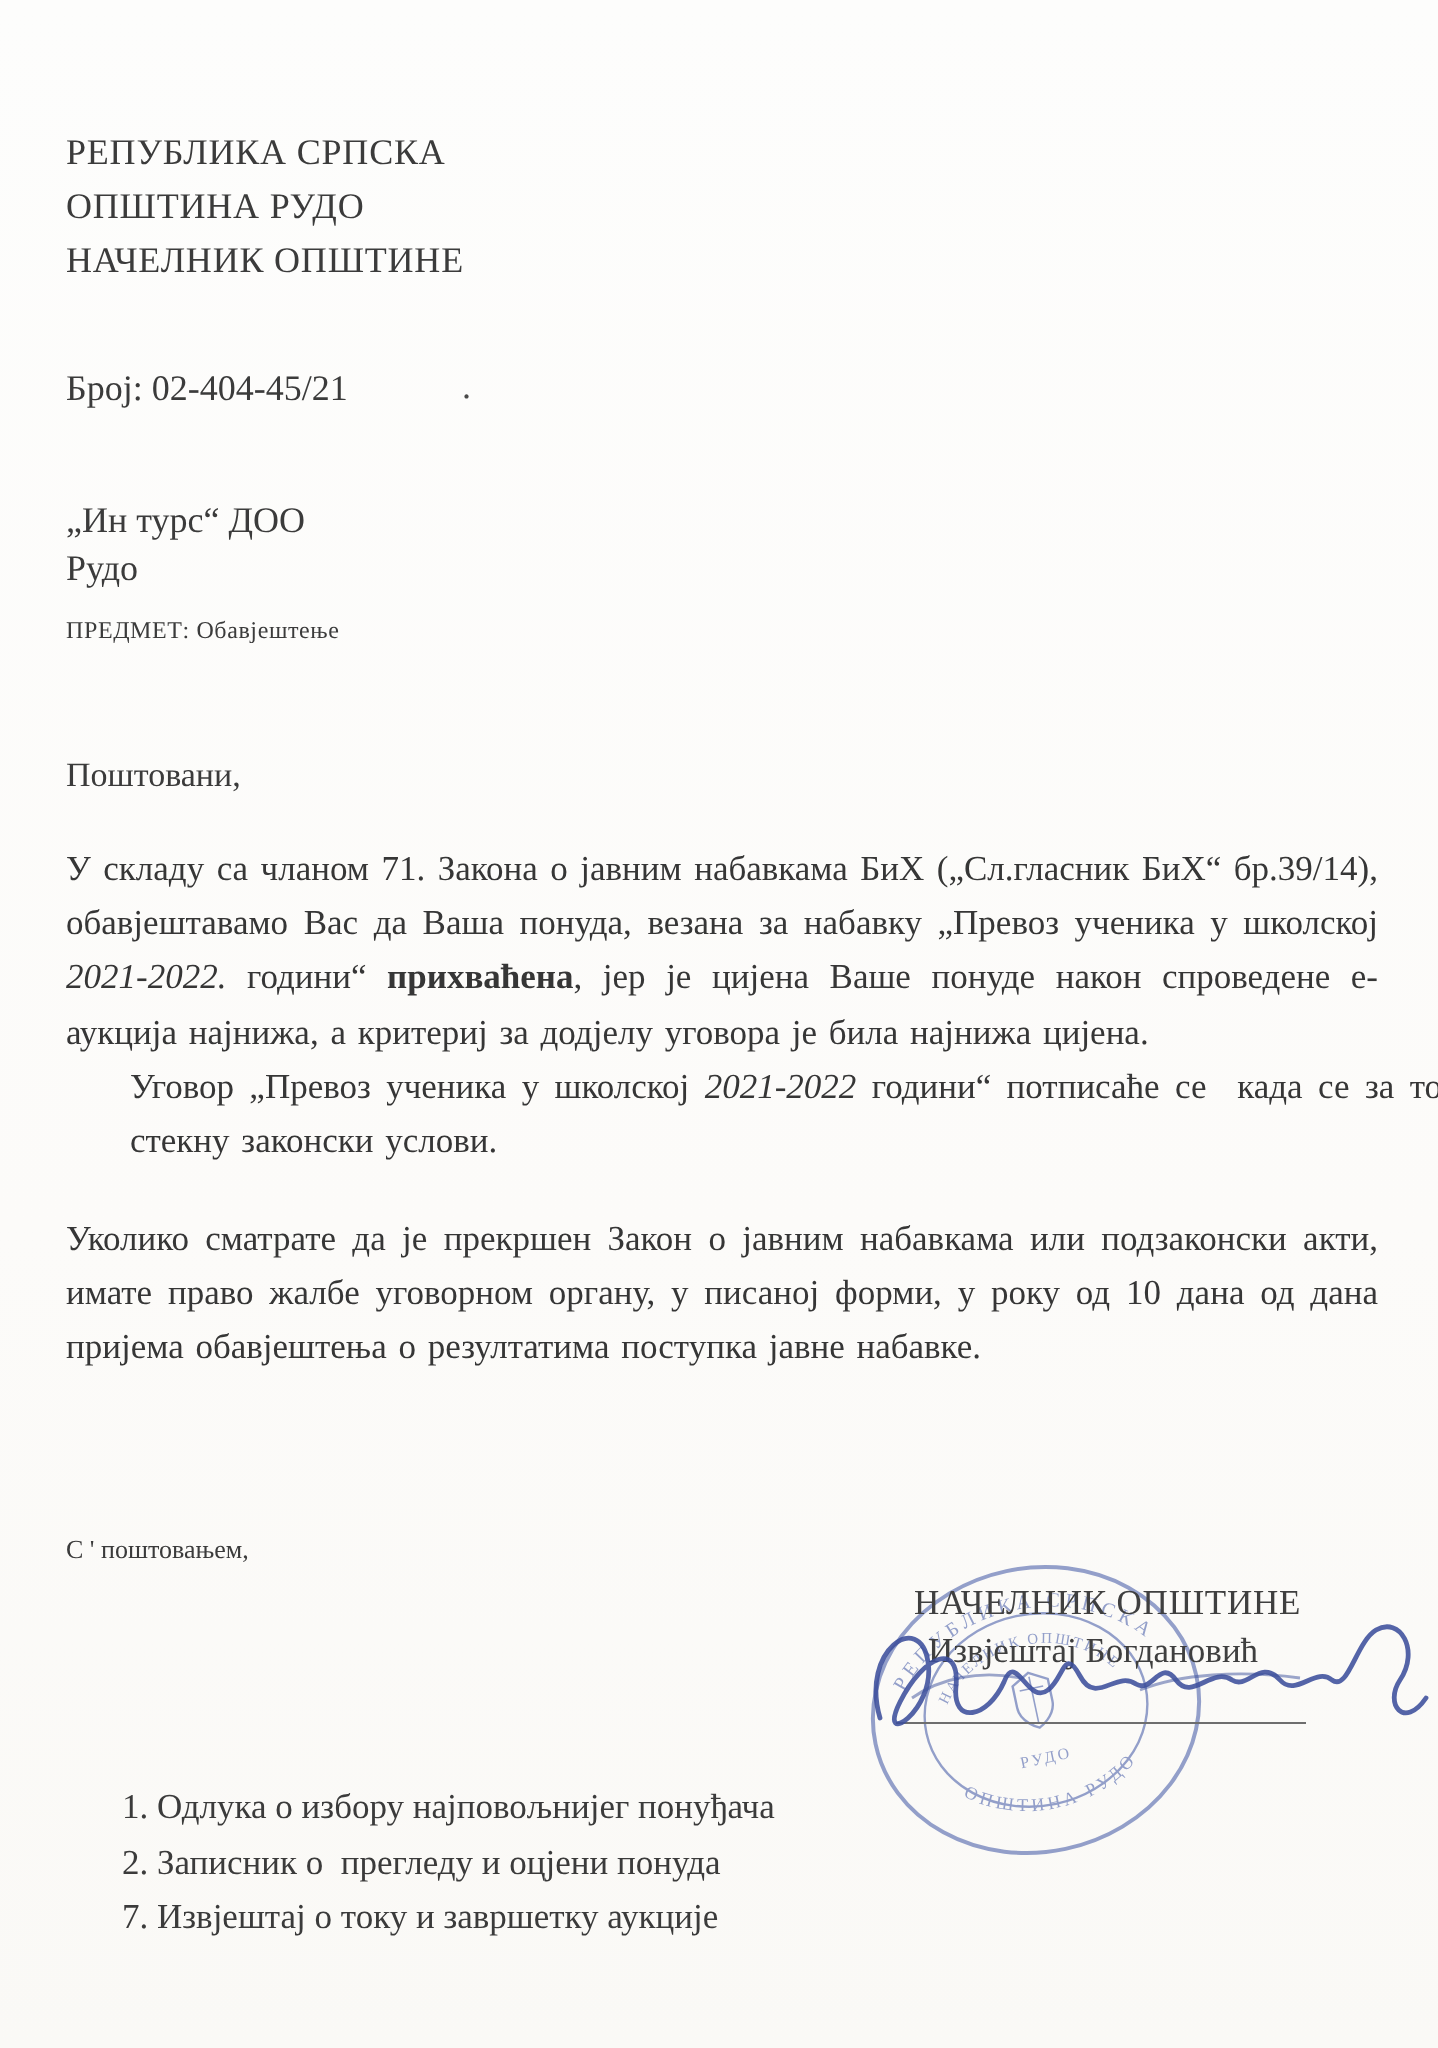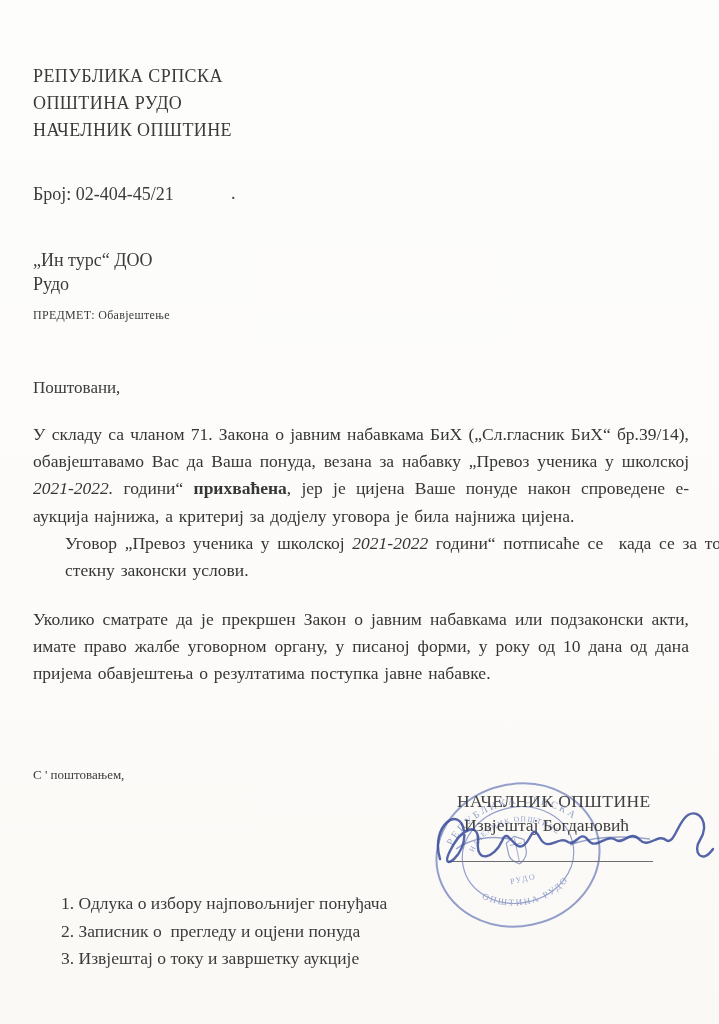--- a/index.html
+++ b/index.html
@@ -177,16 +177,16 @@
              C 228,54 238,38 246,45
              C 254,51 258,26 268,20
              C 280,13 290,30 280,45
              C 272,57 282,70 293,54" fill="none" stroke="#3c4f9c" stroke-width="2.4" stroke-linecap="round" stroke-linejoin="round" opacity="0.88"></path>
     <path d="M 36,54 C 50,44 70,40 90,44 M 150,50 C 170,42 200,40 230,44" fill="none" stroke="#3c4f9c" stroke-width="1.4" opacity="0.5"></path>
   </svg>
 
   <div class="abs attachments">
     <div class="att-item">1. Одлука о избору најповољнијег понуђача</div>
     <div class="att-item">2. Записник о&nbsp; прегледу и оцјени понуда</div>
-    <div class="att-item">3. Извјештај о току и завршетку аукције</div>
+    <div class="att-item">7. Извјештај о току и завршетку аукције</div>
   </div>
 
 </div>
 
 </body></html>

